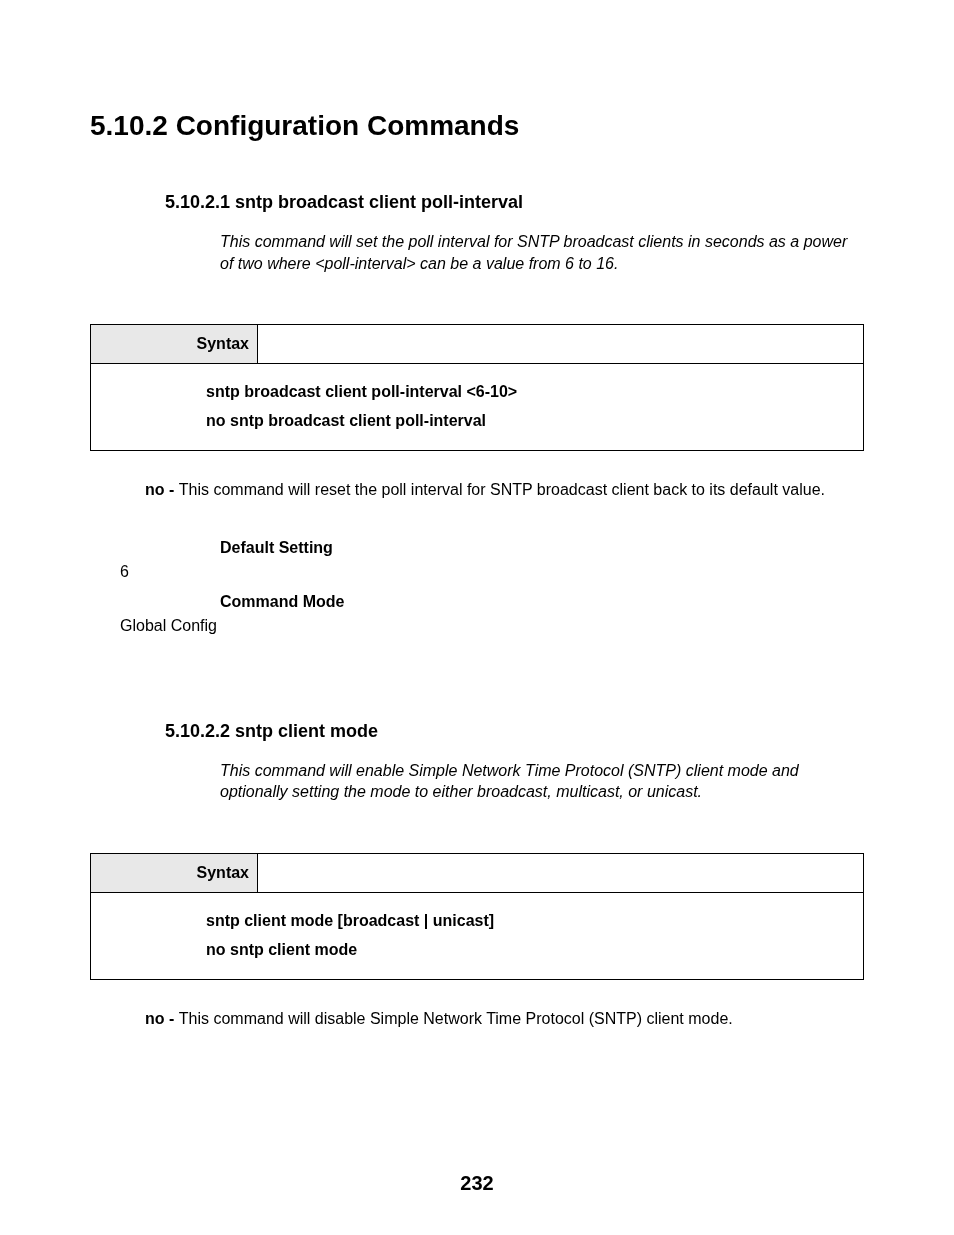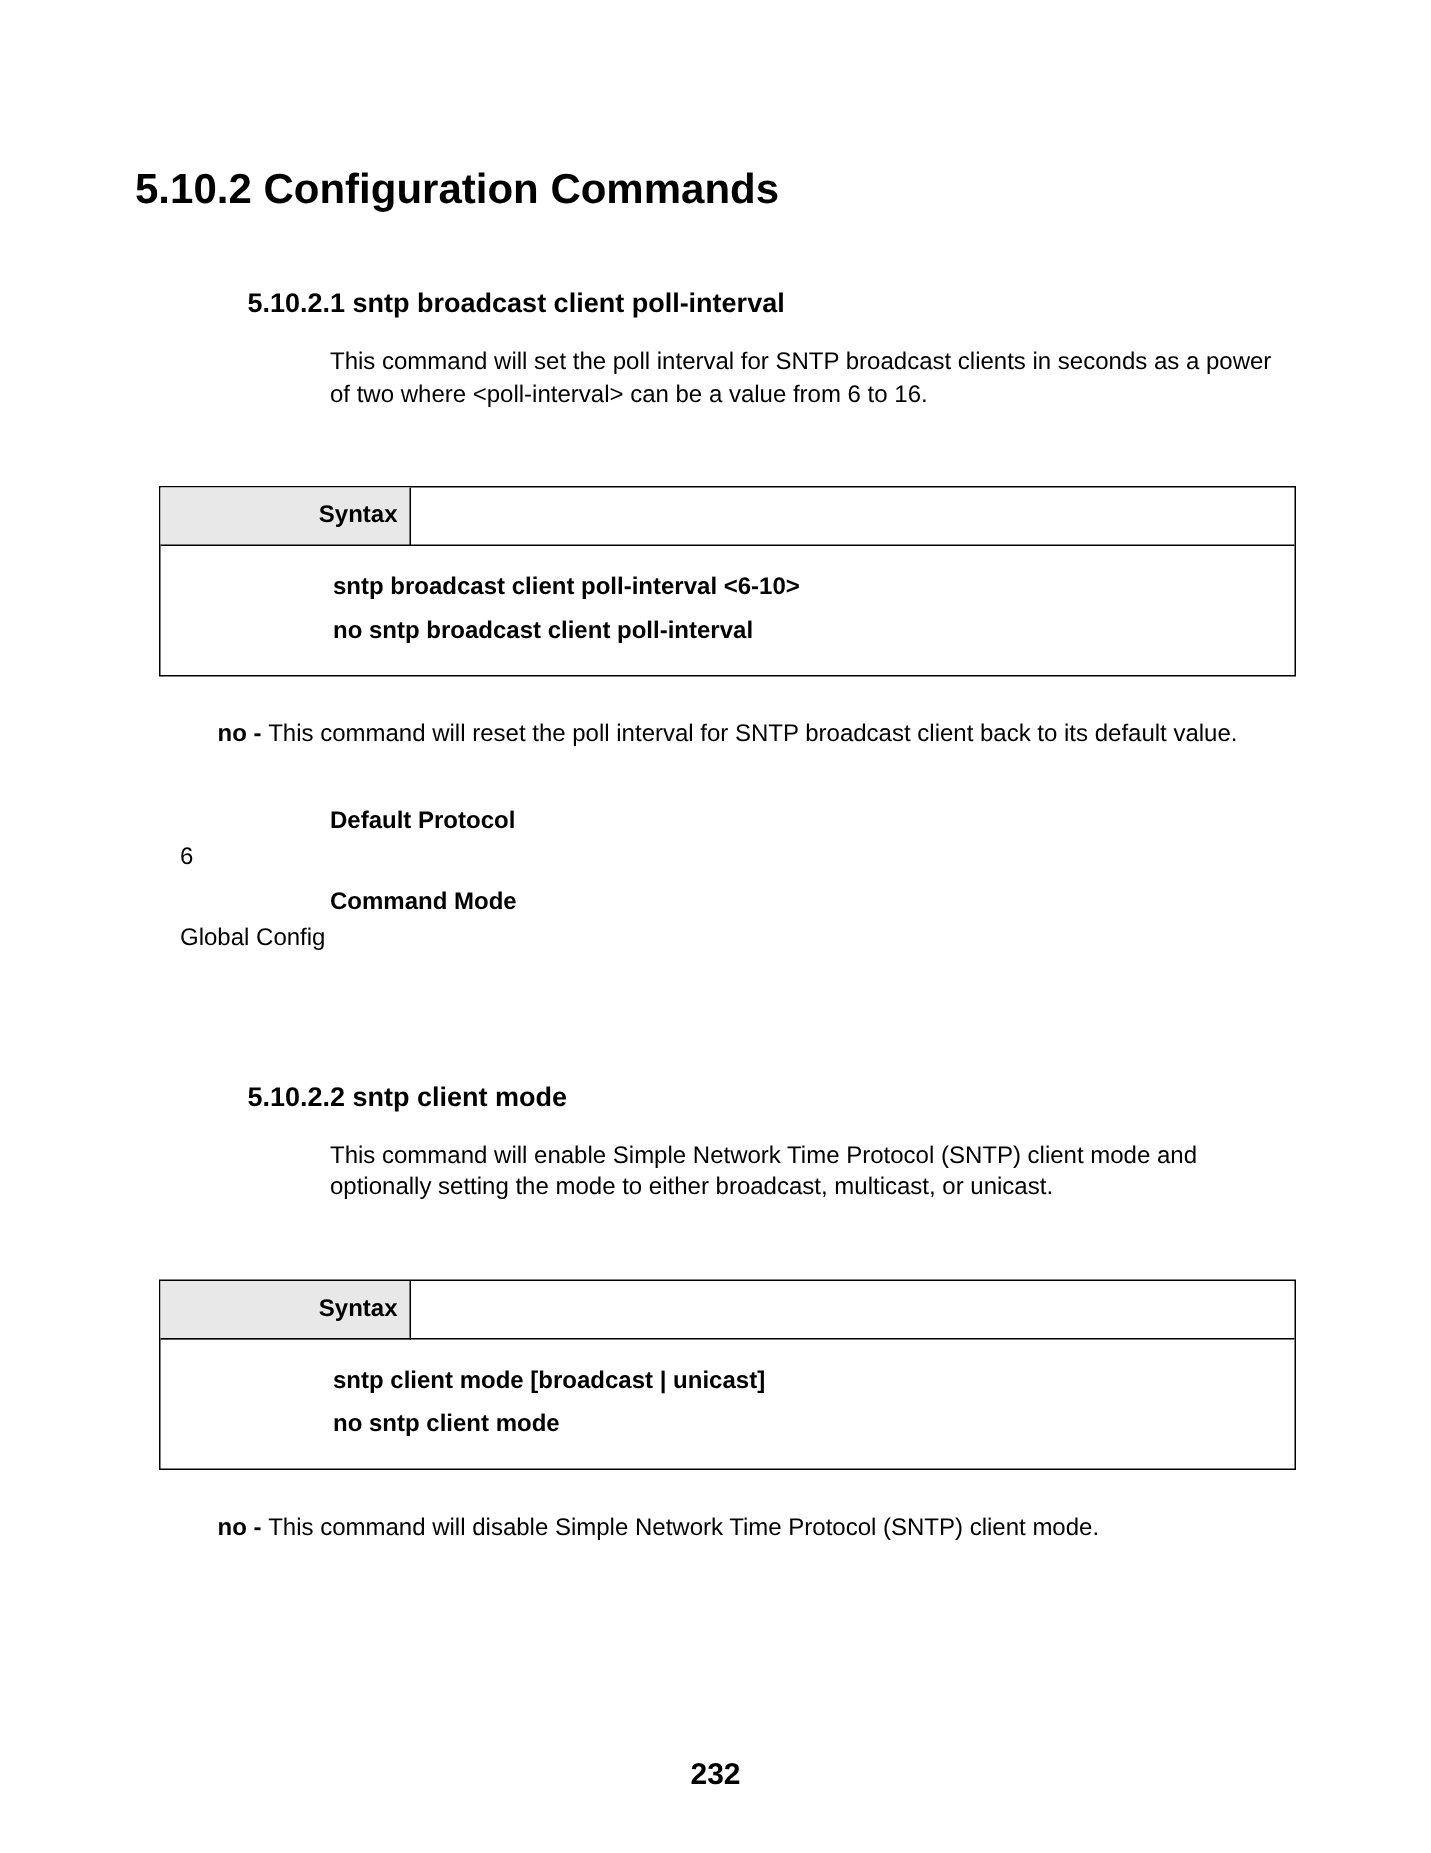--- a/index.html
+++ b/index.html
@@ -25,24 +25,25 @@
   h2 {
     font-size: 18px;
     font-weight: bold;
     margin: 4px 0 18px 0;
     padding-left: 75px;
   }
   .desc {
     padding-left: 130px;
     margin: 0 0 50px 0;
     line-height: 1.35;
+    font-style: italic;
   }
   .syntax-box {
     border: 1px solid #000;
-    margin: 0 0 30px 16px;
+    margin: 0 0 30px 0;
   }
   .syntax-header {
     display: inline-block;
     border-right: 1px solid #000;
     border-bottom: 1px solid #000;
     background: #e8e8e8;
     width: 167px;
     padding: 10px 8px 10px 0;
     text-align: right;
     font-weight: bold;
@@ -98,21 +99,21 @@
     <div class="syntax-body">
       <div>sntp broadcast client poll-interval &lt;6-10&gt;</div>
       <div>no sntp broadcast client poll-interval</div>
     </div>
   </div>
 
   <p class="note-line">
     <b>no - </b><span>This command will reset the poll interval for SNTP broadcast client back to its default value.</span>
   </p>
 
-  <div class="label-hdr">Default Protocol</div>
+  <div class="label-hdr">Default Setting</div>
   <div class="value-line">6</div>
 
   <div class="label-hdr">Command Mode</div>
   <div class="value-line">Global Config</div>
 
   <div class="gap-lg"></div>
 
   <h2>5.10.2.2 sntp client mode</h2>
   <p class="desc">This command will enable Simple Network Time Protocol (SNTP) client mode and optionally setting the mode to either broadcast, multicast, or unicast.</p>
 

